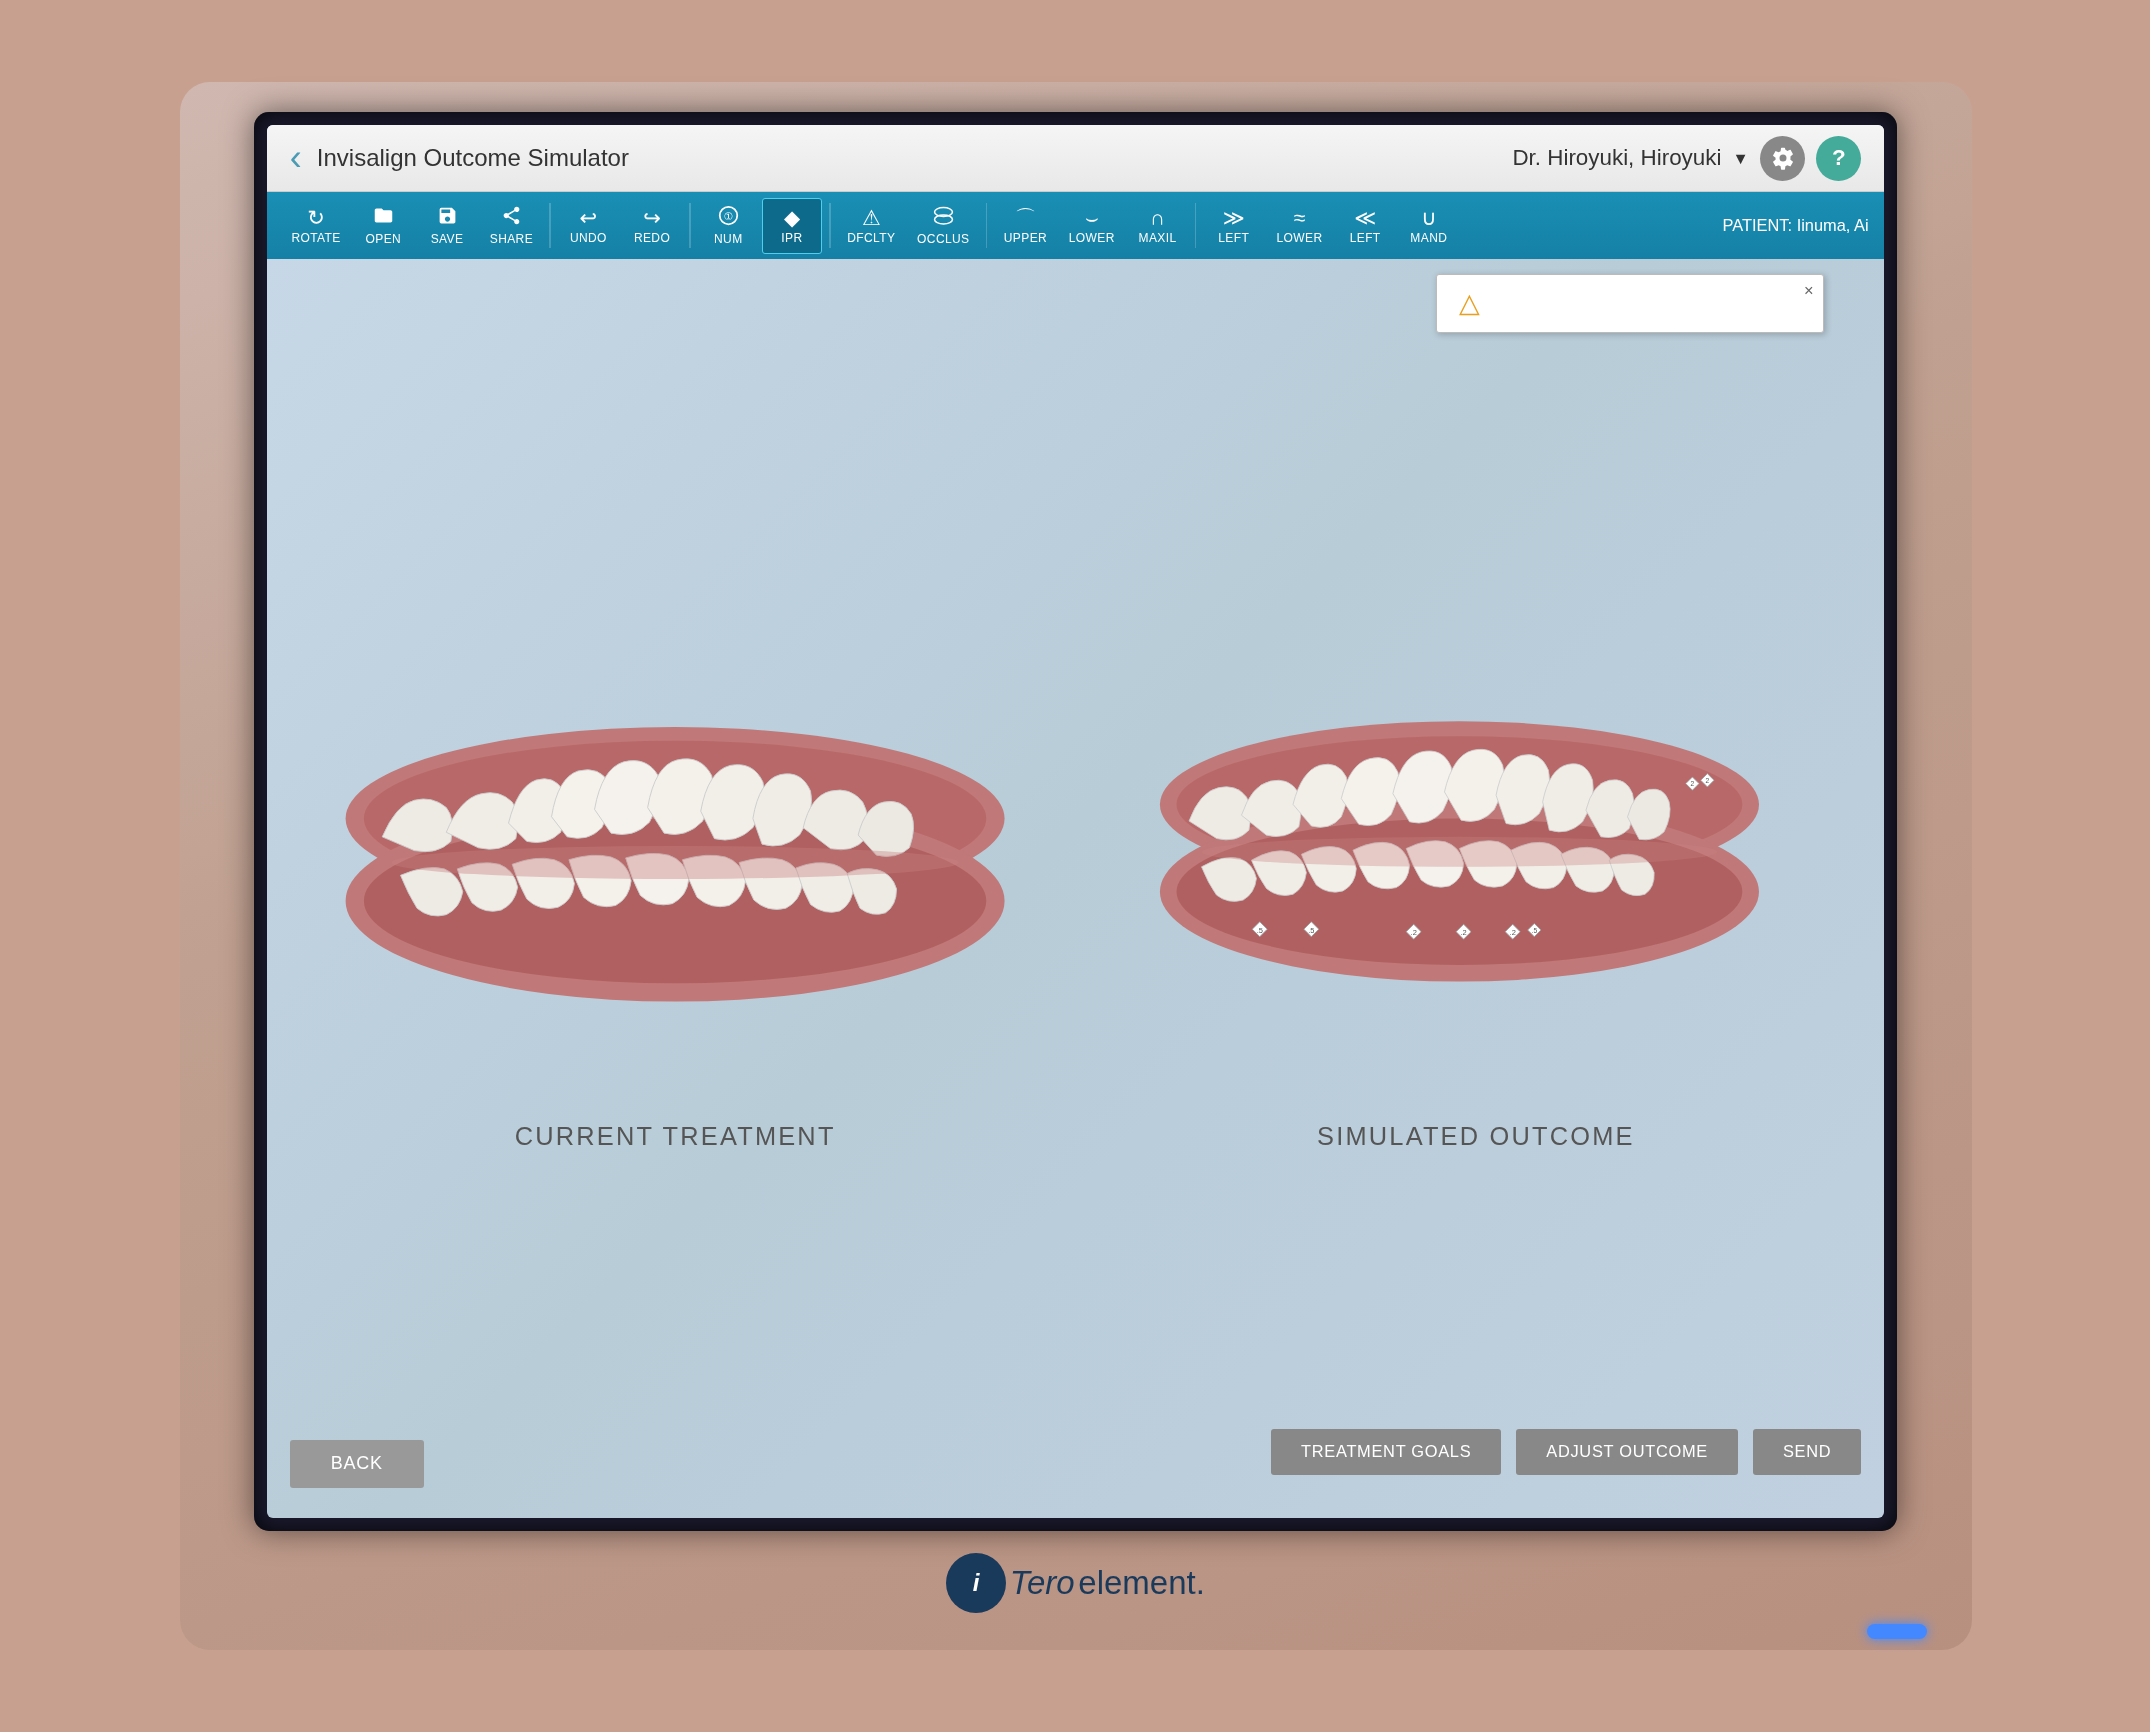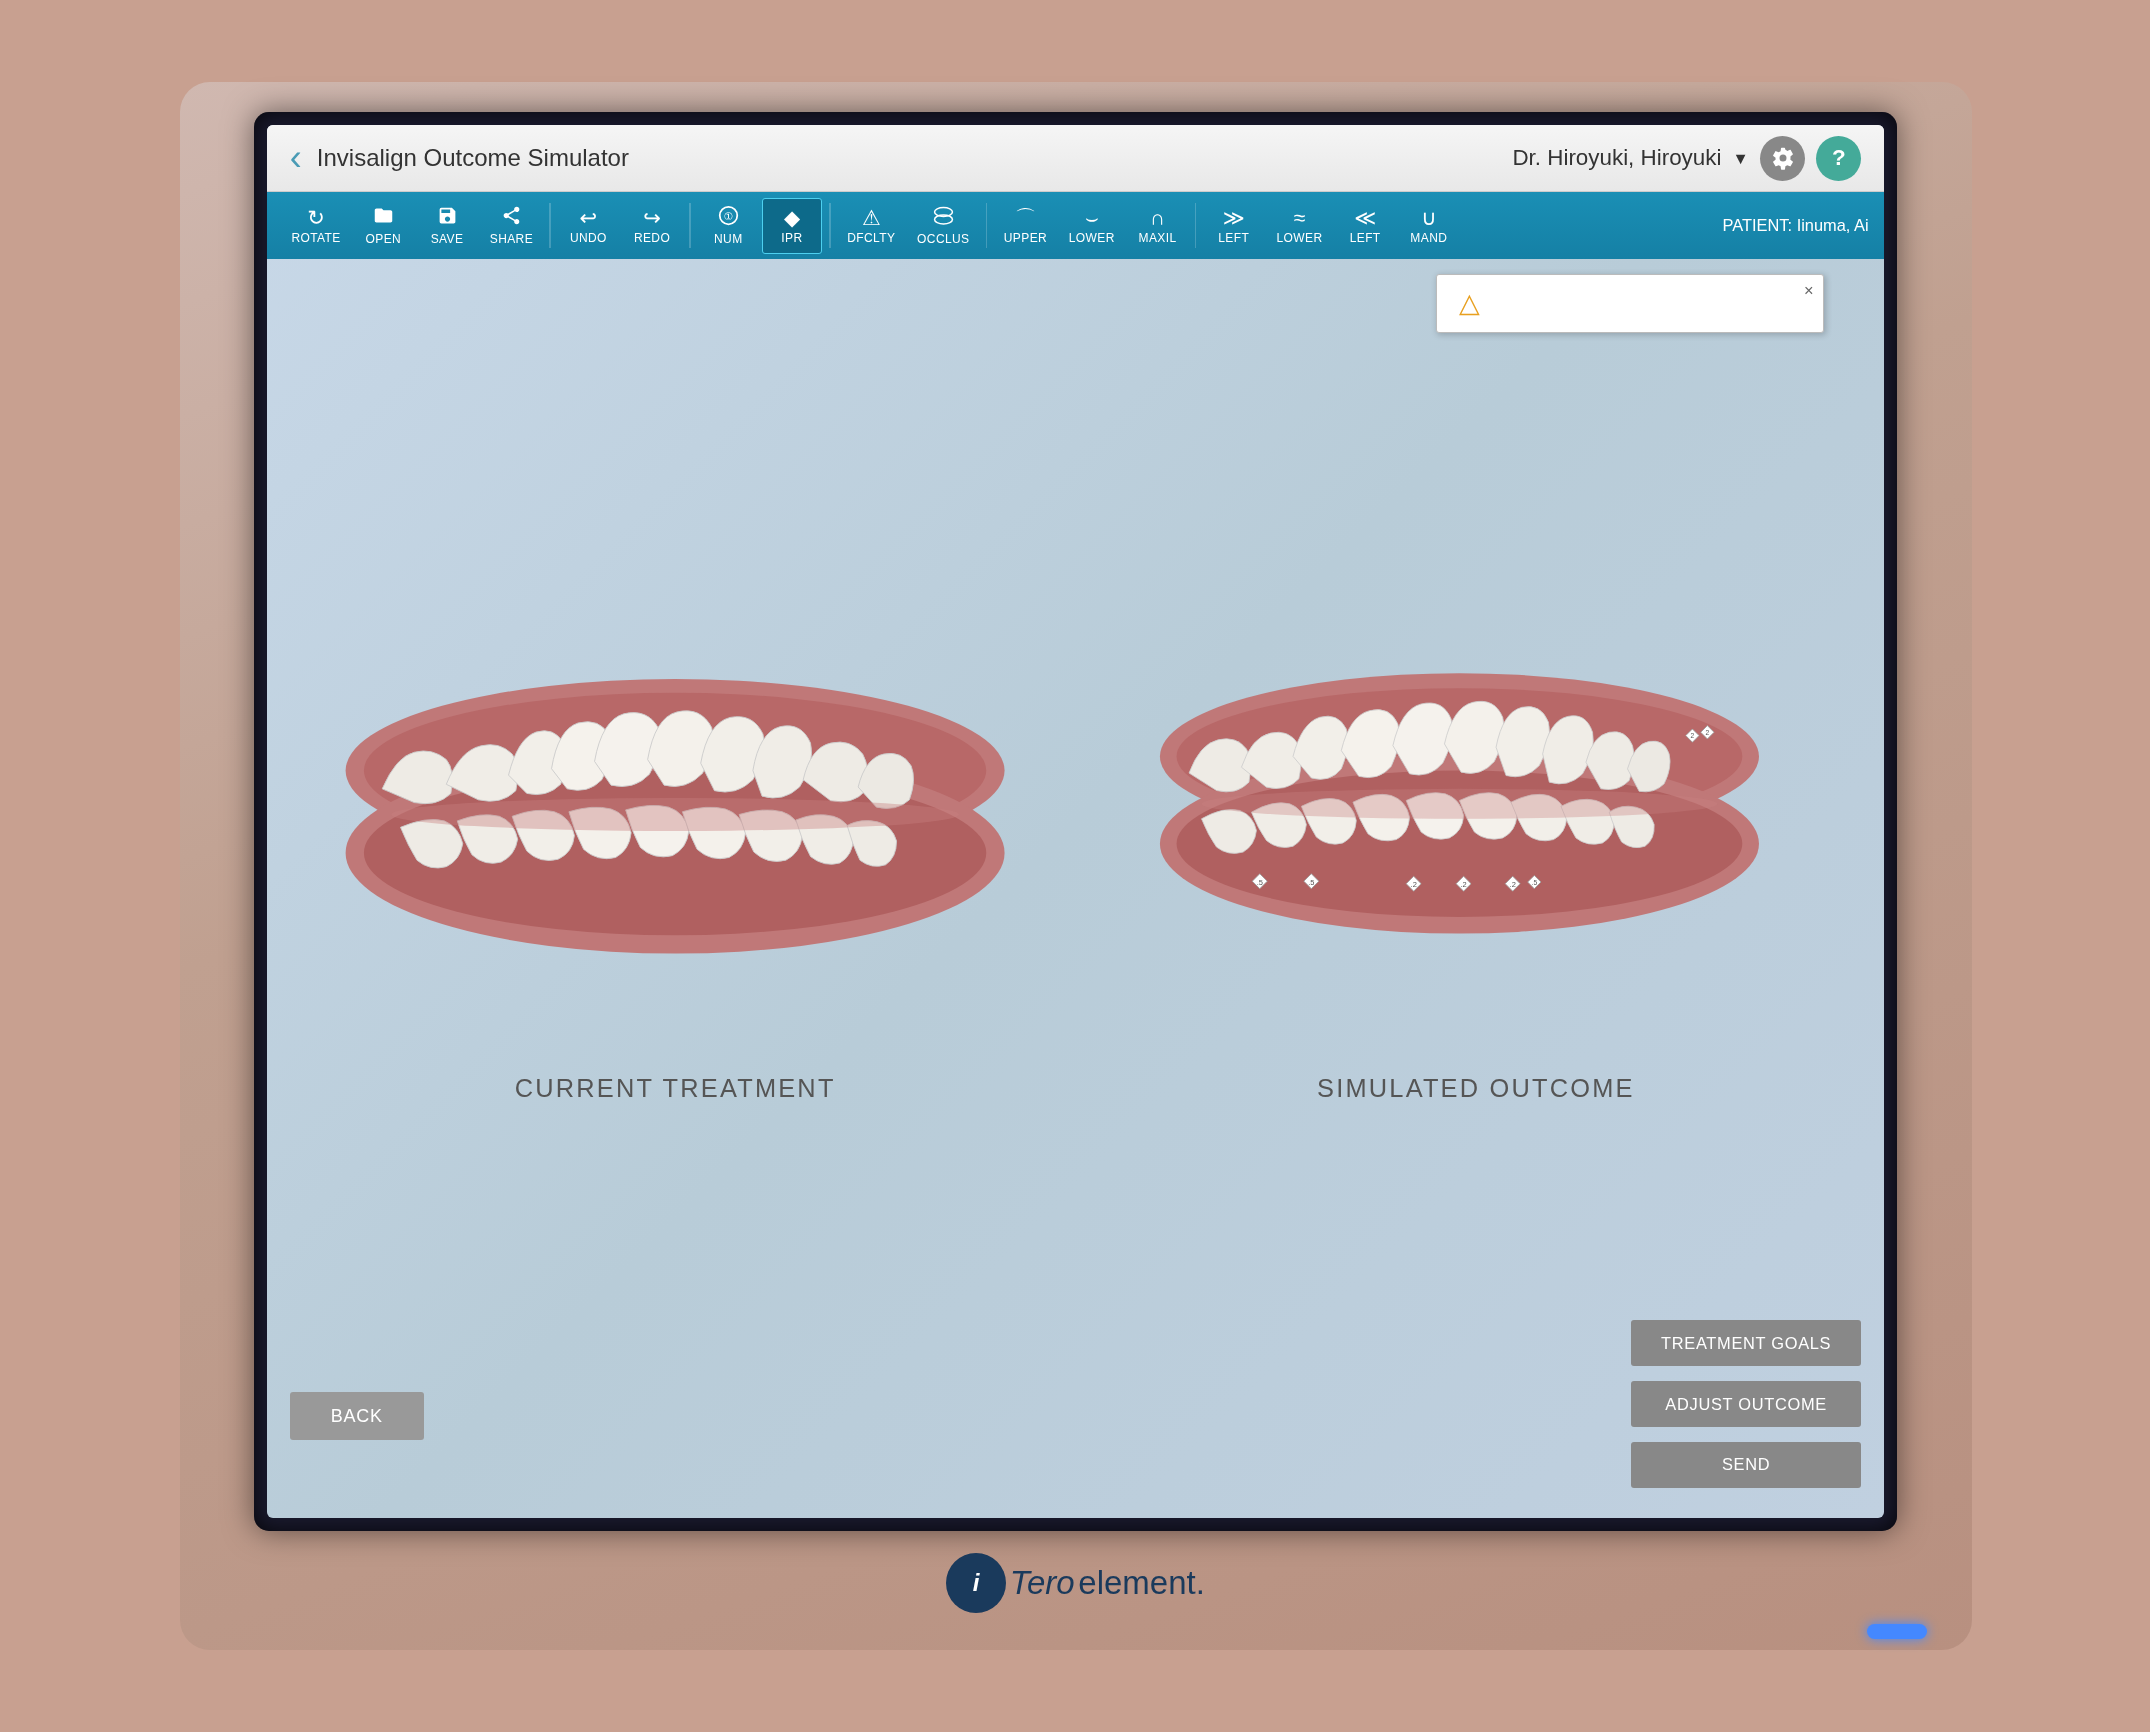--- a/index.html
+++ b/index.html
@@ -271,21 +271,20 @@
       border-radius: 3px;
       cursor: pointer;
       letter-spacing: 0.7px;
       margin-top: 24px;
     }
 
     .btn-group-right {
       margin-left: auto;
       display: flex;
       gap: 15px;
-      flex-direction: column;
     }
 
     .btn-action {
       background: #888;
       color: white;
       border: none;
       padding: 13.4px 30px;
       font-size: 16.4px;
       border-radius: 3px;
       cursor: pointer;

